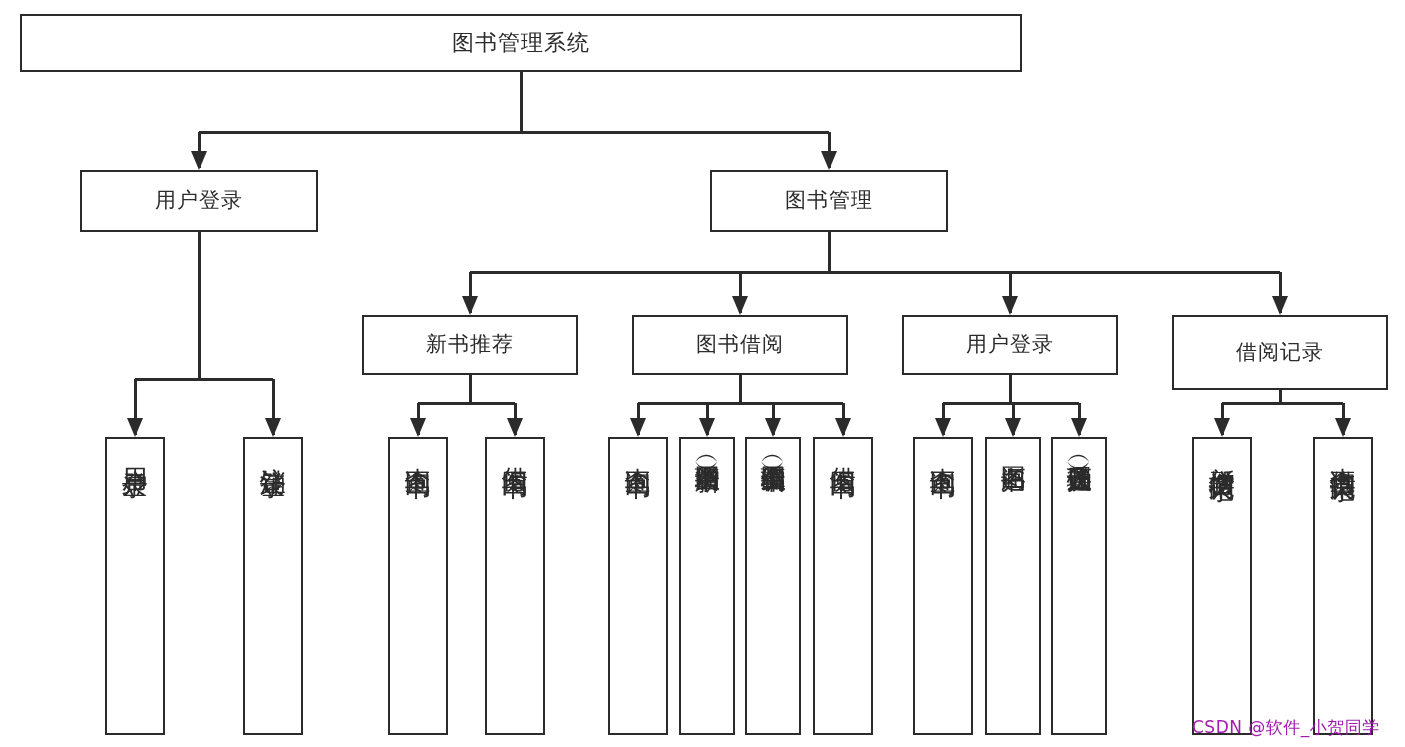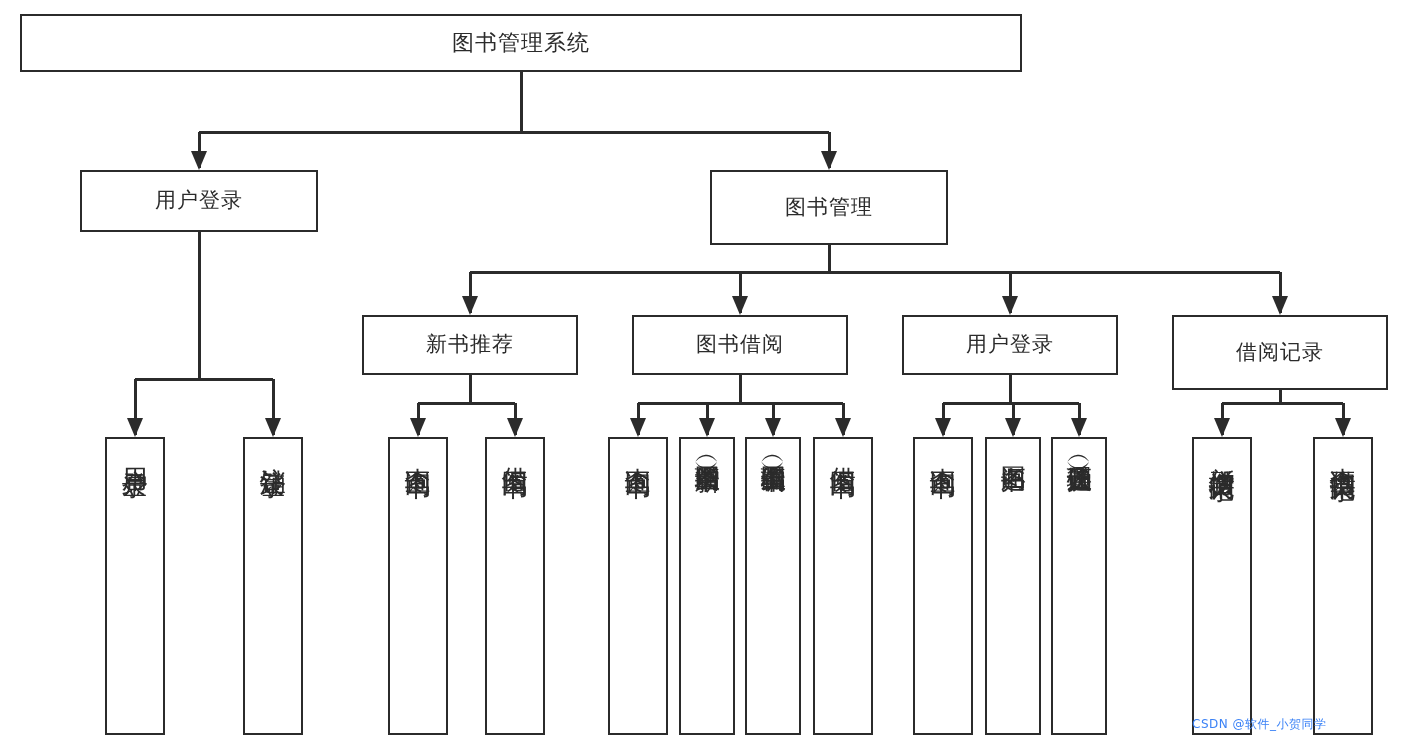--- a/index.html
+++ b/index.html
@@ -65,22 +65,22 @@
     white-space: nowrap;
   }
   .node.vert.small .label {
     font-size: 25px;
     letter-spacing: 0px;
   }
   #watermark {
     position: absolute;
     left: 1192px;
     top: 716px;
-    font-size: 12px;
-    color: #3b82f6;
+    font-size: 17px;
+    color: #a21caf;
     letter-spacing: 0.5px;
     z-index: 5;
     white-space: nowrap;
     font-family: "DejaVu Sans", "Liberation Sans", sans-serif;
   }
 </style>
 </head>
 <body>
 
 <div id="canvas">
@@ -140,21 +140,21 @@
       <polygon points="1335,418 1351,418 1343,437" fill="#2b2b2b"></polygon>
     </svg>
 
   <div class="node root horiz" style="left: 20px; top: 14px; width: 1002px; height: 58px;">
     <span class="label">图书管理系统</span>
   </div>
 
   <div class="node horiz" style="left: 80px; top: 170px; width: 238px; height: 62px;">
     <span class="label">用户登录</span>
   </div>
-  <div class="node horiz" style="left: 710px; top: 170px; width: 238px; height: 75px;">
+  <div class="node horiz" style="left: 710px; top: 170px; width: 238px; height: 62px;">
     <span class="label">图书管理</span>
   </div>
 
   <div class="node horiz" style="left: 362px; top: 315px; width: 216px; height: 60px;">
     <span class="label">新书推荐</span>
   </div>
   <div class="node horiz" style="left: 632px; top: 315px; width: 216px; height: 60px;">
     <span class="label">图书借阅</span>
   </div>
   <div class="node horiz" style="left: 902px; top: 315px; width: 216px; height: 60px;">

